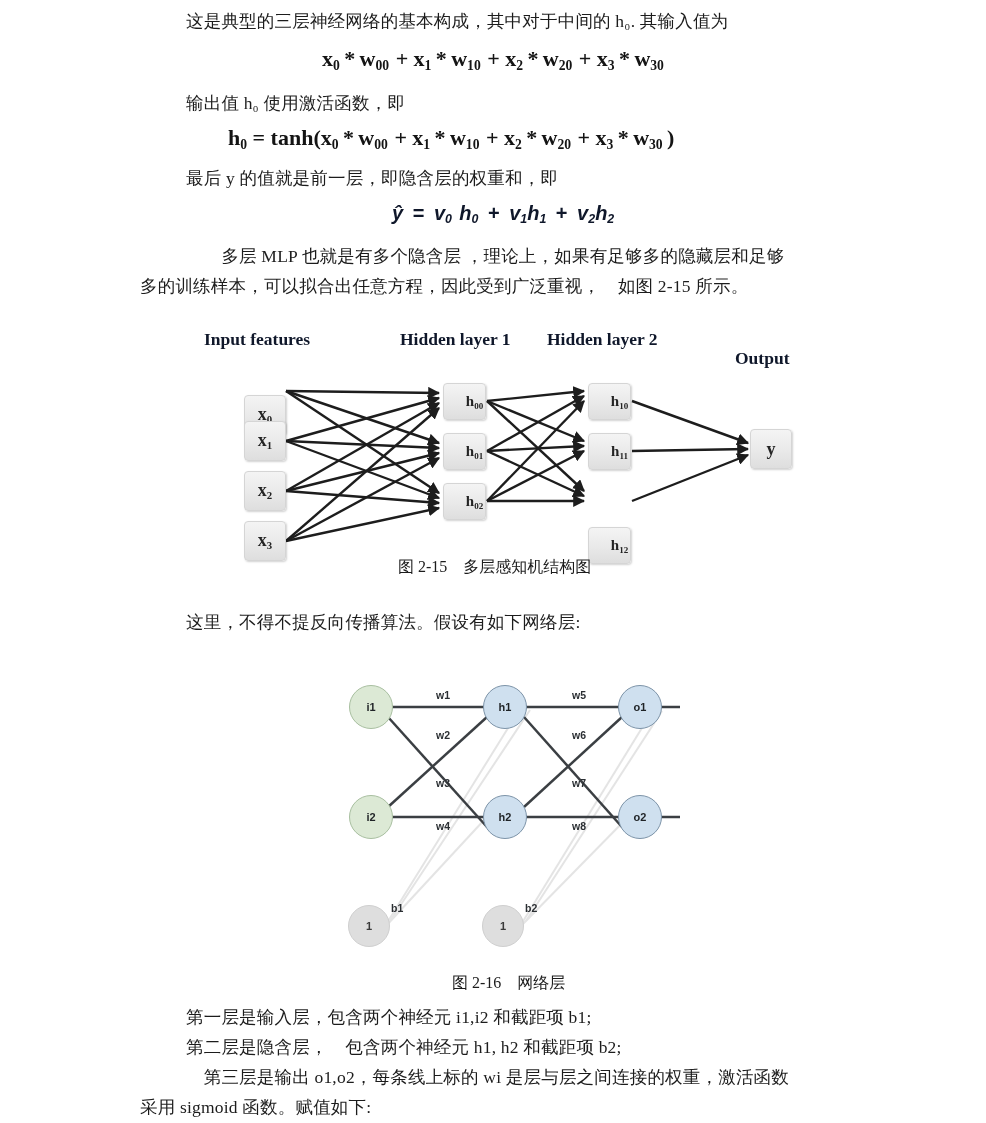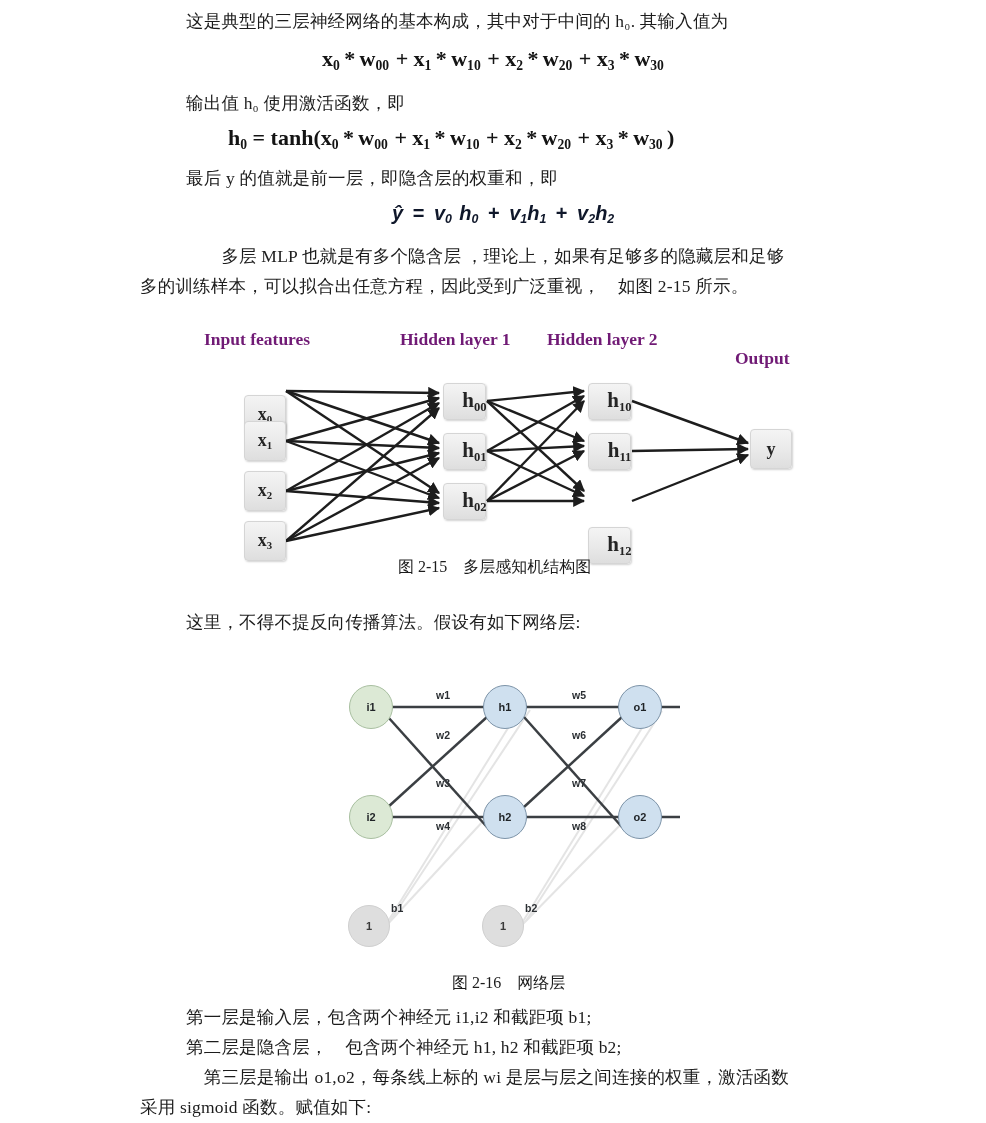--- a/index.html
+++ b/index.html
@@ -61,36 +61,36 @@
     white-space: pre;
   }
 
   
   #mlp-figure { position: absolute; left: 190px; top: 325px; width: 620px; height: 225px; }
   .mlp-label {
     position: absolute;
     font-family: "Liberation Serif", "DejaVu Serif", serif;
     font-weight: bold;
     font-size: 17.5px;
-    color: #701a75;
+    color: #0f172a;
     white-space: nowrap;
   }
   .mlp-node {
     position: absolute;
     background: linear-gradient(180deg,#f4f4f4 0%, #e9e9e9 55%, #dedede 100%);
     border: 1px solid #d5d5d5;
     border-radius: 4px;
     box-shadow: 1px 1px 2px rgba(0,0,0,0.18);
     display: flex; align-items: center; justify-content: center;
     font-family: "Liberation Serif","DejaVu Serif",serif;
     font-weight: bold;
     color: #242424;
   }
   .mlp-node.inp { width: 42px; height: 40px; font-size: 18px; }
-  .mlp-node.hid { width: 43px; height: 37px; font-size: 21px; padding-left: 20px; }
+  .mlp-node.hid { width: 43px; height: 37px; font-size: 15px; padding-left: 20px; }
   .mlp-node.out { width: 42px; height: 40px; font-size: 18px; }
   .mlp-node sub { font-size: 0.6em; vertical-align: -0.3em; }
 
   
   #netlayer-figure { position: absolute; left: 330px; top: 665px; width: 370px; height: 290px; }
   .nl-circle {
     position: absolute;
     border-radius: 50%;
     display: flex; align-items: center; justify-content: center;
     font-family: "Liberation Sans","DejaVu Sans",sans-serif;

